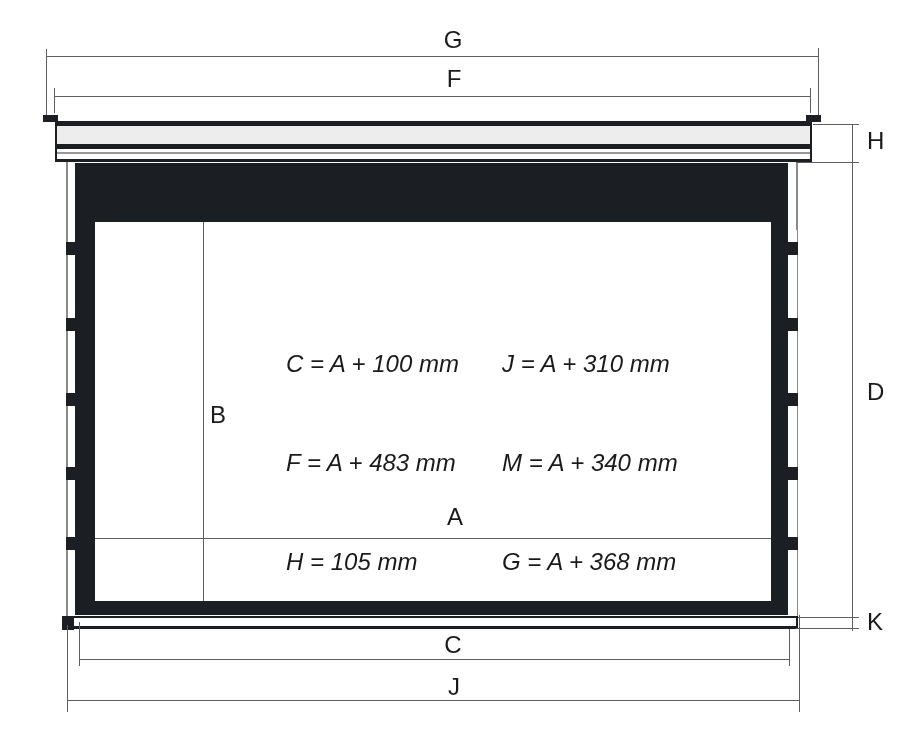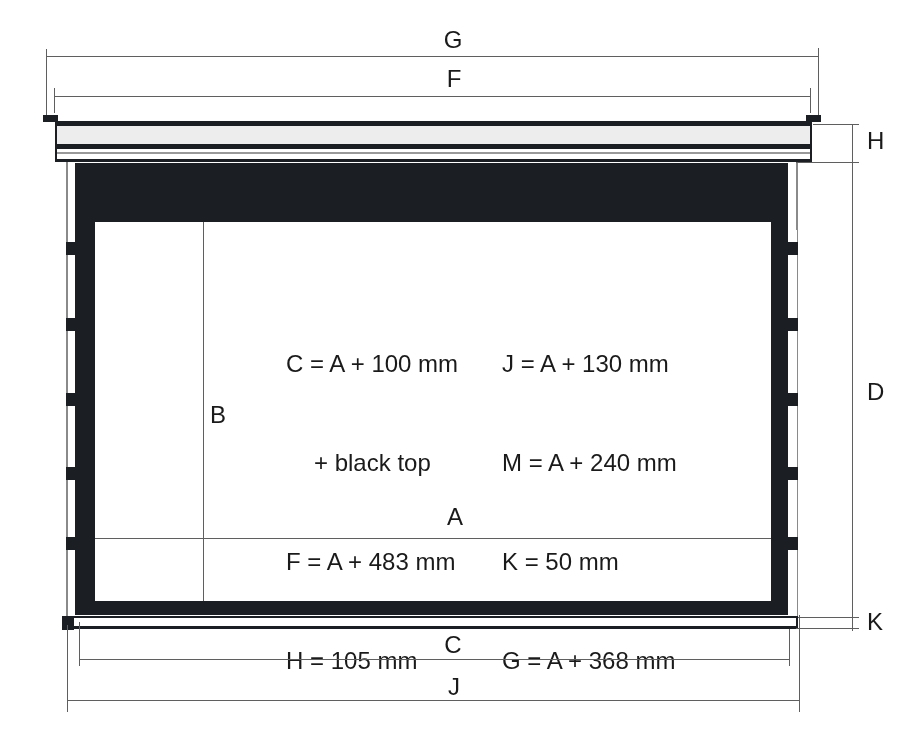--- a/index.html
+++ b/index.html
@@ -70,21 +70,21 @@
   .formula-col {
     position: absolute;
     top: 281px;
     font-size: 24px;
     line-height: 33px;
     color: #1a1a1a;
     white-space: pre;
   }
   #formula-col-left  { left: 286px; }
   #formula-col-right { left: 502px; }
-  .formula-line { height: 33px; }
+  .formula-line { height: 33px; font-style: italic; }
   .formula-line.indent { padding-left: 28px; }
 </style>
 </head>
 <body>
 
 <div id="canvas">
 
   <div class="hline" style="left:46px; top:56px; width:772px;"></div>
   <div class="vline" style="left:46px; top:49px; height:66px;"></div>
   <div class="vline" style="left:818px; top:48px; height:67px;"></div>
@@ -119,28 +119,26 @@
   <div class="tab right" style="top:467px;"></div>
   <div class="tab right" style="top:537px;"></div>
 
   <div class="hline" style="left:95px; top:538px; width:676px;"></div>
   <div class="lbl center" style="left:455px; top:505px;">A</div>
   <div class="vline" style="left:203px; top:222px; height:379px;"></div>
   <div class="lbl" style="left:210px; top:403px;">B</div>
 
   <div class="formula-col" id="formula-col-left">
     <div class="formula-line">C = A + 100 mm</div>
-    <div class="formula-line indent">+ black top</div>
     <div class="formula-line">F = A + 483 mm</div>
     <div class="formula-line">H = 105 mm</div>
   </div>
   <div class="formula-col" id="formula-col-right">
-    <div class="formula-line">J = A + 130 mm</div>
-    <div class="formula-line">M = A + 240 mm</div>
-    <div class="formula-line">K = 50 mm</div>
+    <div class="formula-line">J = A + 310 mm</div>
+    <div class="formula-line">M = A + 340 mm</div>
     <div class="formula-line">G = A + 368 mm</div>
   </div>
 
   <div id="slat"></div>
   <div class="ink" id="slat-left-cap" style="position:absolute;"></div>
 
   <div class="hline" style="left:813px; top:124px; width:46px;"></div>
   <div class="hline" style="left:796px; top:162px; width:63px;"></div>
   <div class="hline" style="left:798px; top:617px; width:61px;"></div>
   <div class="hline" style="left:796px; top:628px; width:63px;"></div>

